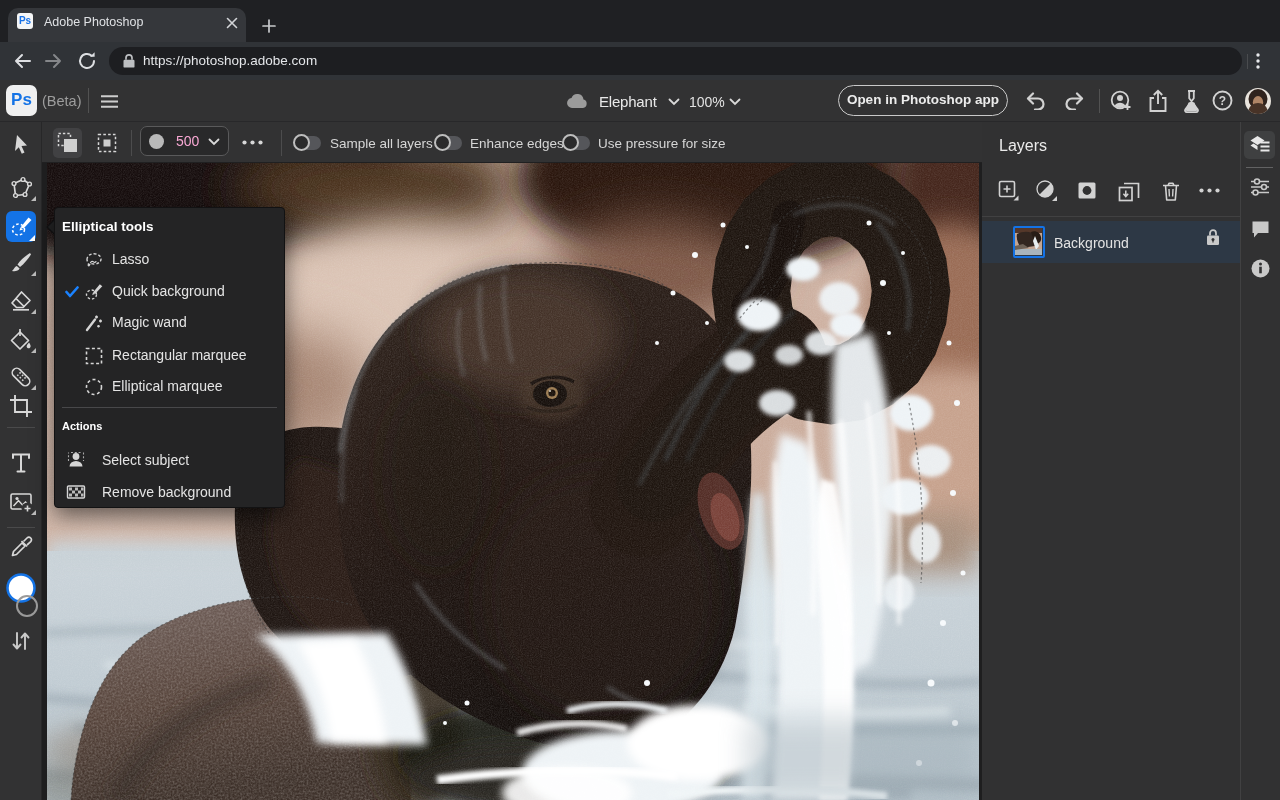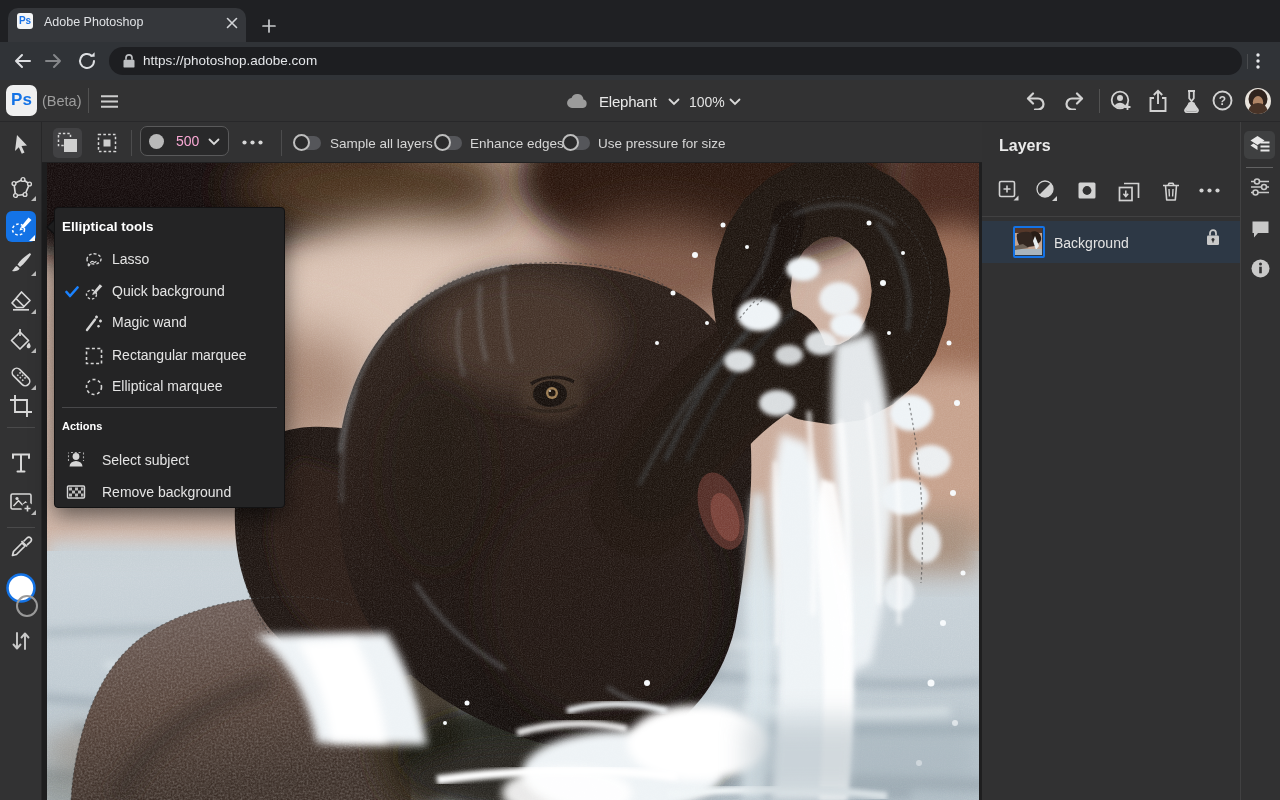--- a/index.html
+++ b/index.html
@@ -58,20 +58,21 @@
       <path d="M6 16 a5 5 0 0 1 -0.5-9.97 A6.2 6.2 0 0 1 17.5 7.6 A4.3 4.3 0 0 1 17 16 z" fill="#9b9b9b"></path>
     </svg>
   <div class="abs" style="left:599px;top:93px;color:#e9e9e9;font-size:15px;letter-spacing:-0.2px;">Elephant</div>
   <svg class="abs" style="left:668px;top:98px;width:12px;height:8px;" viewBox="0 0 12 8">
       <path d="M1.5 1.5 L6 6 L10.5 1.5" stroke="#d9d9d9" stroke-width="1.8" fill="none" stroke-linecap="round"></path>
     </svg>
   <div class="abs" style="left:689px;top:94px;color:#e2e2e2;font-size:14px;">100%</div>
   <svg class="abs" style="left:729px;top:98px;width:12px;height:8px;" viewBox="0 0 12 8">
       <path d="M1.5 1.5 L6 6 L10.5 1.5" stroke="#d9d9d9" stroke-width="1.8" fill="none" stroke-linecap="round"></path>
     </svg>
+  <div class="abs" style="left:838px;top:85px;width:170px;height:31px;border:1.5px solid #c9c9c9;border-radius:16px;color:#ececec;font-size:13.5px;font-weight:bold;text-align:center;line-height:28px;">Open in Photoshop app</div>
   <svg class="abs" style="left:1025px;top:92px;width:22px;height:18px;" viewBox="0 0 22 18">
       <path d="M8 1.5 L3 6.5 L8 11.5" stroke="#d2d2d2" stroke-width="2.2" fill="none" stroke-linecap="round" stroke-linejoin="round"></path>
       <path d="M3.5 6.5 H13 a5.5 5.5 0 0 1 0 11 H10" stroke="#d2d2d2" stroke-width="2.2" fill="none" stroke-linecap="round"></path>
     </svg>
   <svg class="abs" style="left:1063px;top:92px;width:22px;height:18px;" viewBox="0 0 22 18">
       <path d="M14 1.5 L19 6.5 L14 11.5" stroke="#d2d2d2" stroke-width="2.2" fill="none" stroke-linecap="round" stroke-linejoin="round"></path>
       <path d="M18.5 6.5 H9 a5.5 5.5 0 0 0 0 11 H12" stroke="#d2d2d2" stroke-width="2.2" fill="none" stroke-linecap="round"></path>
     </svg>
   <div class="abs vsep" style="left:1099px;top:89px;height:24px;"></div>
   <svg class="abs" style="left:1109px;top:90px;width:24px;height:22px;" viewBox="0 0 24 22">
@@ -479,21 +480,21 @@
       <path d="M2.5 11 v-8.5 M5 2.5 h10 M17.5 2.5 v8.5" stroke="#d5d5d5" stroke-width="1.1" fill="none" stroke-dasharray="2 1.8" opacity="0.75"></path>
     </svg>
   <div class="abs" style="left:102px;top:452px;color:#e4e4e4;font-size:14px;">Select subject</div>
   <svg class="abs" style="left:66px;top:482px;width:20px;height:20px;" viewBox="0 0 20 20">
       <rect x="1.5" y="4" width="17" height="12" rx="1" stroke="#d5d5d5" stroke-width="1.4" fill="none"></rect>
       <path d="M3 5.5h3v3h-3z M9 5.5h3v3h-3z M15 5.5h2.5v3h-2.5z M6 8.5h3v3h-3z M12 8.5h3v3h-3z M3 11.5h3v3h-3z M9 11.5h3v3h-3z M15 11.5h2.5v3h-2.5z" fill="#d5d5d5" opacity="0.85"></path>
     </svg>
   <div class="abs" style="left:102px;top:484px;color:#e4e4e4;font-size:14px;text-align:center;">Remove background</div>
 
   <div class="abs" style="left:982px;top:122px;width:258px;height:678px;background:#313132;"></div>
-  <div class="abs" style="left:999px;top:137px;color:#ebebeb;font-size:16px;font-weight:bold;">Layers</div>
+  <div class="abs" style="left:999px;top:137px;color:#ebebeb;font-size:16px;font-weight:normal;">Layers</div>
   <svg class="abs" style="left:998px;top:180px;width:22px;height:22px;" viewBox="0 0 22 22">
       <rect x="1.5" y="1.5" width="15" height="15" rx="1.5" stroke="#d2d2d2" stroke-width="1.6" fill="none"></rect>
       <path d="M9 5.5 v7 M5.5 9 h7" stroke="#d2d2d2" stroke-width="1.6"></path>
       <path d="M20.5 15.5 v5 h-5 z" fill="#d2d2d2"></path>
     </svg>
   <svg class="abs" style="left:1036px;top:180px;width:22px;height:22px;" viewBox="0 0 22 22">
       <circle cx="9" cy="9" r="8" fill="#d2d2d2"></circle>
       <path d="M3.3 14.7 A8 8 0 0 1 14.7 3.3 L3.3 14.7 Z" fill="#313132"></path>
       <circle cx="9" cy="9" r="8" stroke="#d2d2d2" stroke-width="1.3" fill="none"></circle>
       <path d="M21 16 v5 h-5 z" fill="#d2d2d2"></path>

